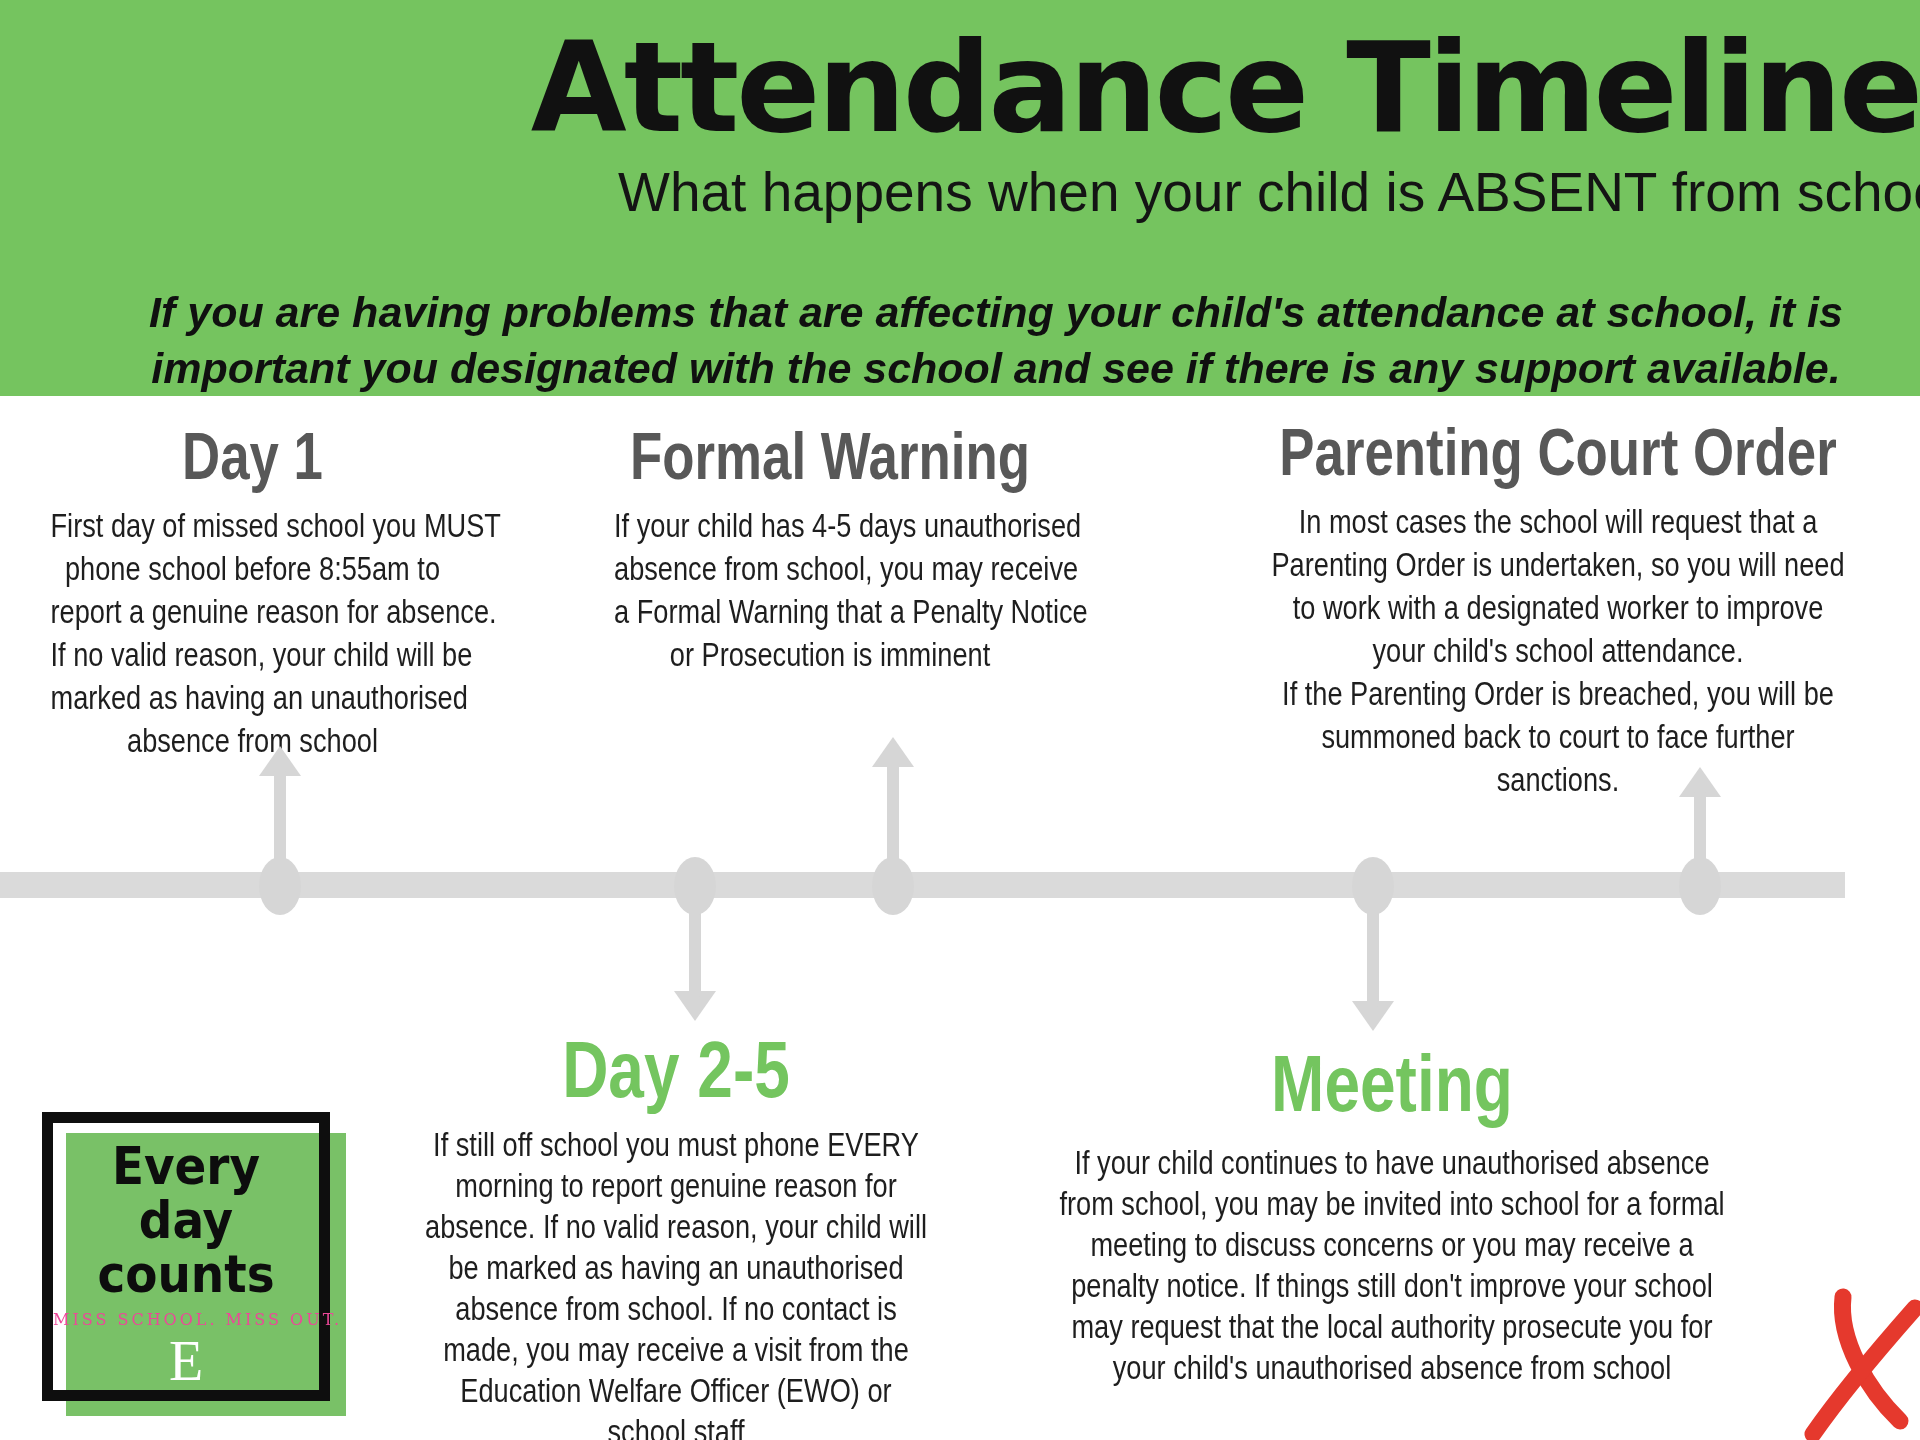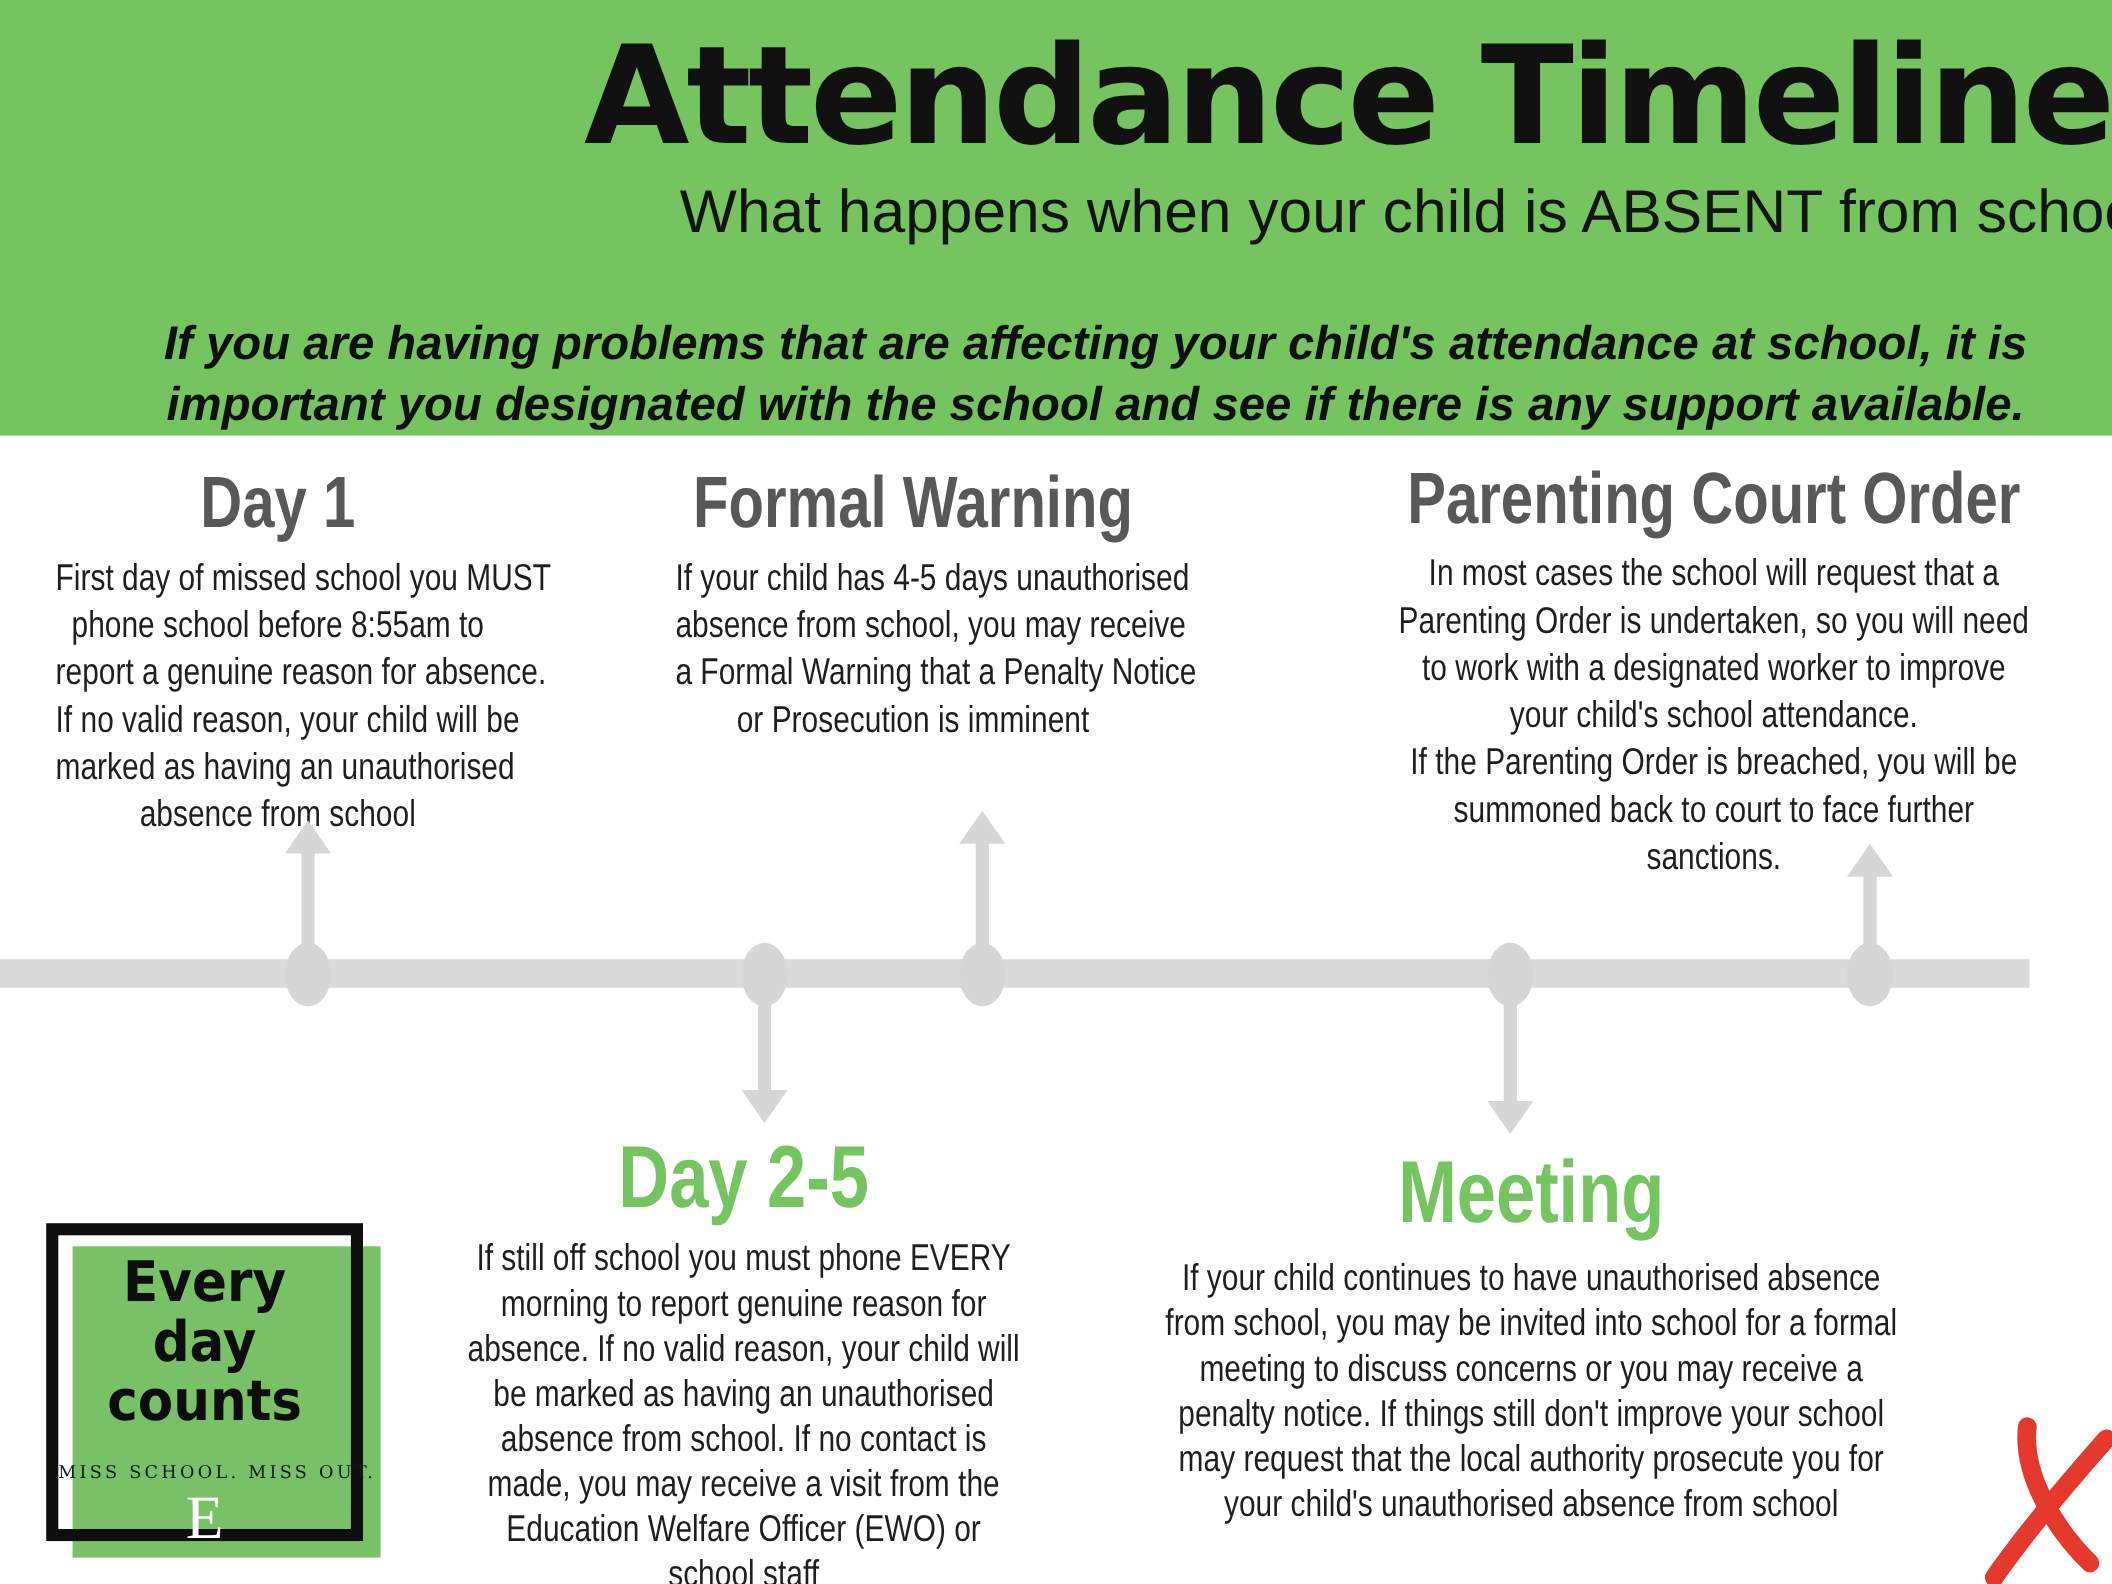--- a/index.html
+++ b/index.html
@@ -45,22 +45,22 @@
   .arrow .head-down{position:absolute;left:0;bottom:0;width:0;height:0;
     border-left:21px solid transparent;border-right:21px solid transparent;
     border-top:30px solid #d6d6d6;}
   
   .logo-green{position:absolute;left:66px;top:1133px;width:280px;height:283px;background:#79c167;}
   .logo-frame{position:absolute;left:42px;top:1112px;width:288px;height:289px;
     border:11px solid #0e0e0e;box-sizing:border-box;background:transparent;}
   .logo-text{position:absolute;left:53px;top:1140px;width:266px;text-align:center;}
   .logo-text .big{font-family:"DejaVu Sans", sans-serif;font-weight:800;font-size:51px;
     line-height:54px;color:#0d0d0d;transform:scaleX(0.92);transform-origin:50% 50%;white-space:nowrap;}
-  .logo-tagline{margin-top:27px;font-family:"DejaVu Serif", serif;font-size:16px;
-    letter-spacing:3px;color:#0f172a;white-space:nowrap;}
+  .logo-tagline{margin-top:8px;font-family:"DejaVu Serif", serif;font-size:16px;
+    letter-spacing:3px;color:#ec4899;white-space:nowrap;}
   .logo-monogram{margin-top:4px;font-family:"Liberation Serif", serif;font-size:56px;
     line-height:56px;color:#ffffff;}
   
   .red-x{position:absolute;left:1780px;top:1270px;}
 </style>
 </head>
 <body>
 
 <div class="canvas">
 

